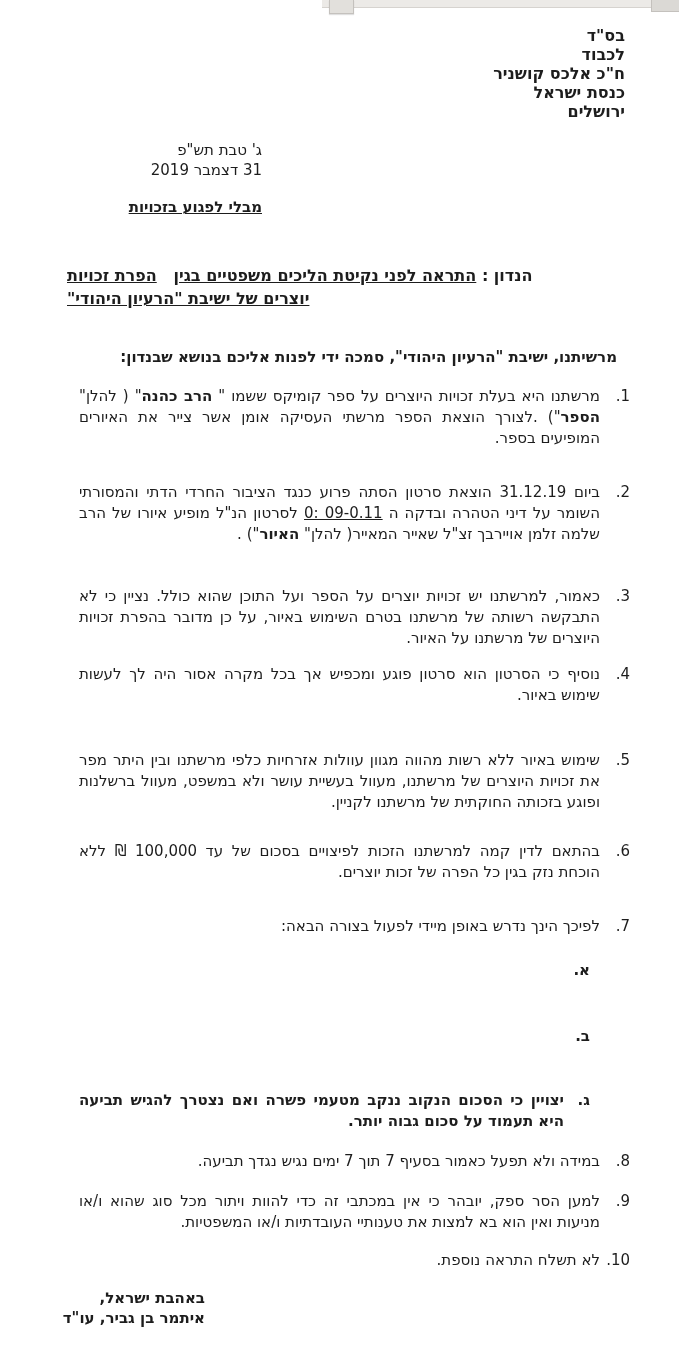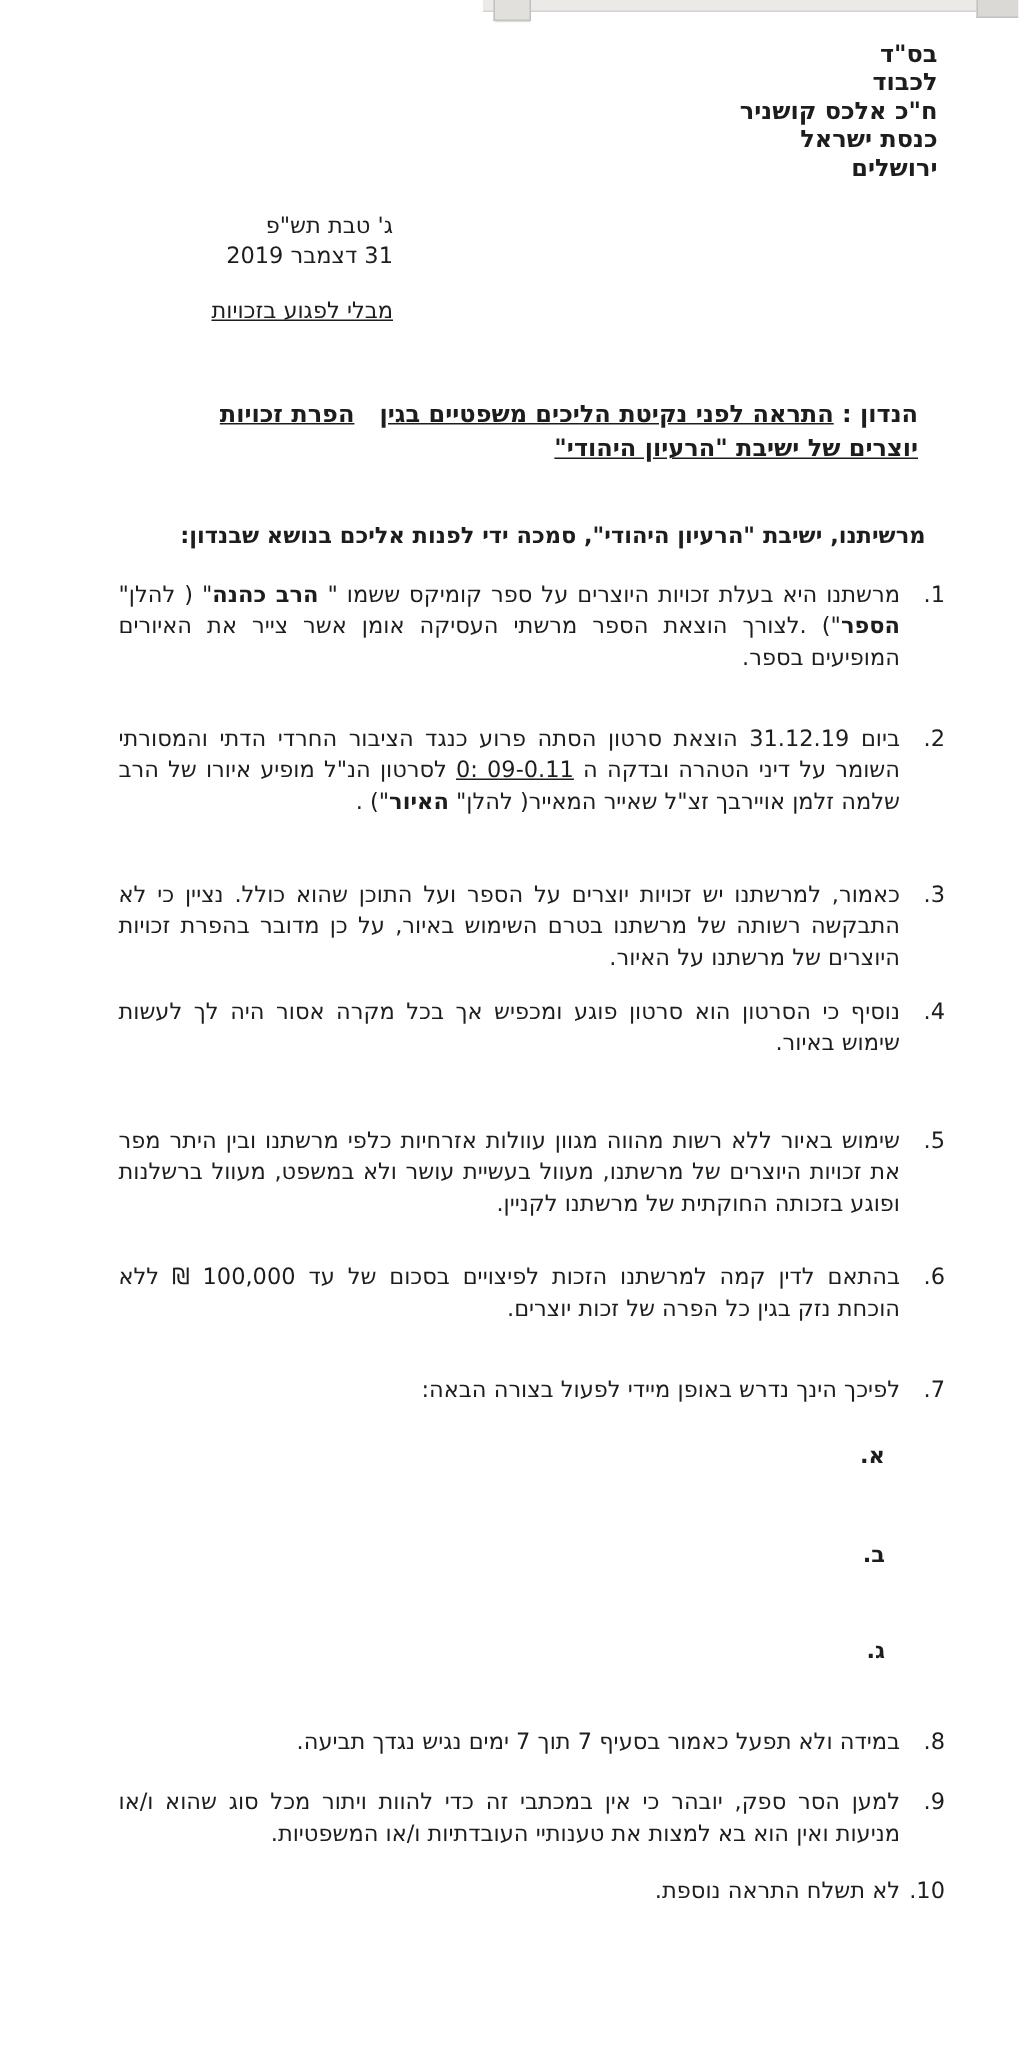--- a/index.html
+++ b/index.html
@@ -20,23 +20,23 @@
   .top-btn-right{position:absolute;left:651px;top:0;width:28px;height:11px;
     background:#dbd9d5;border:1px solid #c4c1bd;border-top:none;}
 
   
   .rtl{direction:rtl;unicode-bidi:embed;}
   .recipient{position:absolute;top:26px;right:54px;text-align:right;
     font-weight:bold;font-size:16px;line-height:19px;}
   .dateblock{position:absolute;top:140px;right:417px;text-align:right;
     font-size:15px;line-height:20px;}
   .notice{position:absolute;top:198px;right:417px;text-align:right;
-    font-size:15px;font-weight:normal;text-decoration:underline;margin-left:44px;}
+    font-size:15px;font-weight:bold;text-decoration:underline;margin-left:44px;}
   .subject{position:absolute;top:264px;right:67px;width:545px;
-    text-align:right;font-weight:bold;font-size:16px;line-height:23px;}
+    text-align:left;font-weight:bold;font-size:16px;line-height:23px;}
   .subject .u{text-decoration:underline;}
   .intro{position:absolute;top:348px;right:62px;text-align:right;
     font-weight:bold;font-size:15px;}
 
   .item{position:absolute;right:49px;width:551px;display:flex;
     font-size:15px;line-height:21px;}
   .item .num{flex:0 0 30px;width:30px;}
   .item .txt{flex:1;text-align:justify;}
   .item.sub{padding-right:40px;width:511px;font-weight:bold;}
   .item.sub .num{flex:0 0 26px;width:26px;}
@@ -129,31 +129,36 @@
   <div class="item rtl sub sa">
     <span class="num">א.</span>
   </div>
 
   <div class="item rtl sub sb">
     <span class="num">ב.</span>
   </div>
 
   <div class="item rtl sub sc">
     <span class="num">ג.</span>
+    <div class="txt">יצויין כי הסכום הנקוב ננקב מטעמי פשרה ואם נצטרך להגיש תביעה היא תעמוד על סכום גבוה יותר.</div>
   </div>
 
   <div class="item rtl i8">
     <span class="num">8.</span>
     <div class="txt">במידה ולא תפעל כאמור בסעיף 7 תוך 7 ימים נגיש נגדך תביעה.</div>
   </div>
 
   <div class="item rtl i9">
     <span class="num">9.</span>
     <div class="txt">למען הסר ספק, יובהר כי אין במכתבי זה כדי להוות ויתור מכל סוג שהוא ו/או מניעות ואין הוא בא למצות את טענותיי העובדתיות ו/או המשפטיות.</div>
   </div>
 
   <div class="item rtl i10">
     <span class="num">10.</span>
     <div class="txt">לא תשלח התראה נוספת.</div>
   </div>
 
+  <div class="signature rtl">
+    <div>באהבת ישראל,</div>
+    <div>איתמר בן גביר, עו"ד</div>
+  </div>
 
 </div>
 
 </body></html>

